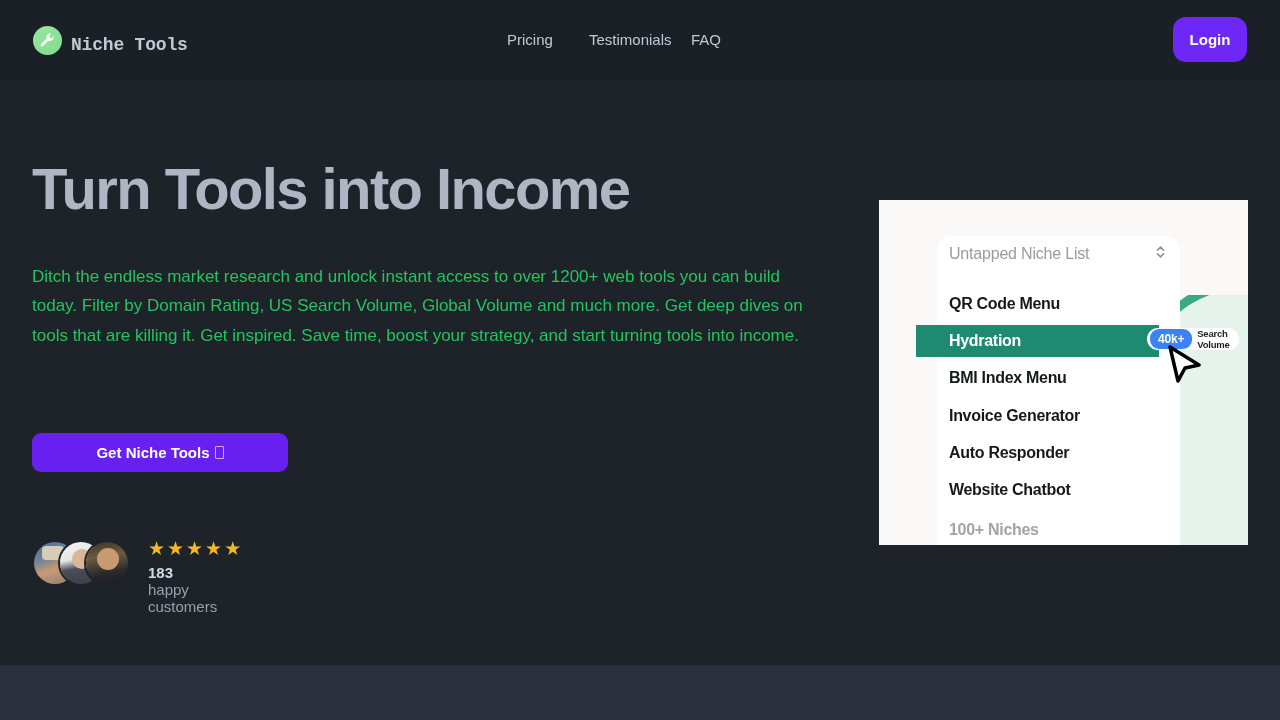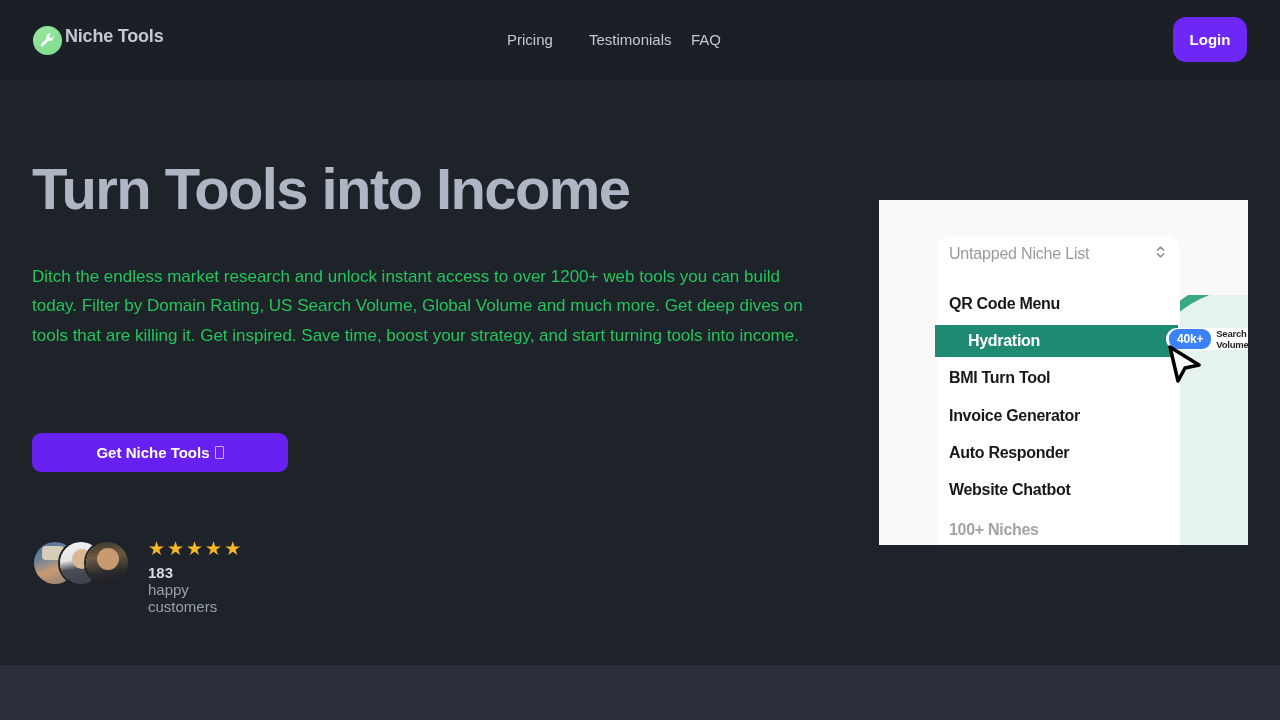--- a/index.html
+++ b/index.html
@@ -10,21 +10,21 @@
     -webkit-font-smoothing:antialiased;
   }
   .page { position:relative; width:1280px; height:720px; }
 
   
   .header {
     position:absolute; top:0; left:0; width:1280px; height:79px;
     background:#1b1f26;
     display:flex; align-items:center;
   }
-  .brand { position:absolute; left:33px; top:26px; display:flex; align-items:flex-start; gap:3px; }
+  .brand { position:absolute; left:33px; top:26px; display:flex; align-items:flex-end; gap:9px;font-family:Liberation Mono, monospace; }
   .logo-circle {
     width:29px; height:29px; border-radius:50%;
     background:linear-gradient(145deg,#9ae6a0,#7fdc8e);
     display:flex; align-items:center; justify-content:center;
   }
   .brand-name { font-size:18px; font-weight:bold; color:#c3c9d4; letter-spacing:-0.2px; }
 
   .nav { position:absolute; left:507px; top:31px; display:flex; gap:8px; }
   .nav a {
     color:#c3c9d4; font-size:15px; text-decoration:none; display:block;
@@ -108,21 +108,20 @@
   .list-item {
     position:absolute; left:58px; width:243px; height:30px;
     display:flex; align-items:center; padding-left:12px;
     font-size:16px; font-weight:bold; color:#16181c; letter-spacing:-0.3px;
   }
   .li0 { top:89px; }
   .li1 {
     top:125px; left:37px; width:243px; height:32px;
     background:#1f8a72; color:#ffffff; padding-left:33px;
     justify-content:flex-start;
-    margin-left:19px;
   }
   .li2 { top:163px; }
   .li3 { top:201px; }
   .li4 { top:238px; }
   .li5 { top:275px; }
   .li6 { top:315px; color:#a3a3a3; }
   .badge {
     position:absolute; left:231px; top:3px;
     height:22px; border-radius:11px; background:#ffffff;
     display:flex; align-items:center; gap:5px; padding:0 9px 0 3px;
@@ -213,21 +212,21 @@
     <div class="list-item li0">QR Code Menu</div>
 
     <div class="list-item li1">
       <span>Hydration</span>
       <span class="badge">
         <span class="badge-pill">40k+</span>
         <span class="badge-text">Search Volume</span>
       </span>
     </div>
 
-    <div class="list-item li2">BMI Turn Tool</div>
+    <div class="list-item li2">BMI Index Menu</div>
     <div class="list-item li3">Invoice Generator</div>
     <div class="list-item li4">Auto Responder</div>
     <div class="list-item li5">Website Chatbot</div>
     <div class="list-item li6">100+ Niches</div>
   </div>
 
   <span class="cursor">
     <svg width="34" height="40" viewBox="0 0 34 40">
       <path d="M2 2 L31 20 L17 23 L10 36 Z" fill="#ffffff" stroke="#000000" stroke-width="3.5" stroke-linejoin="round"></path>
     </svg>

